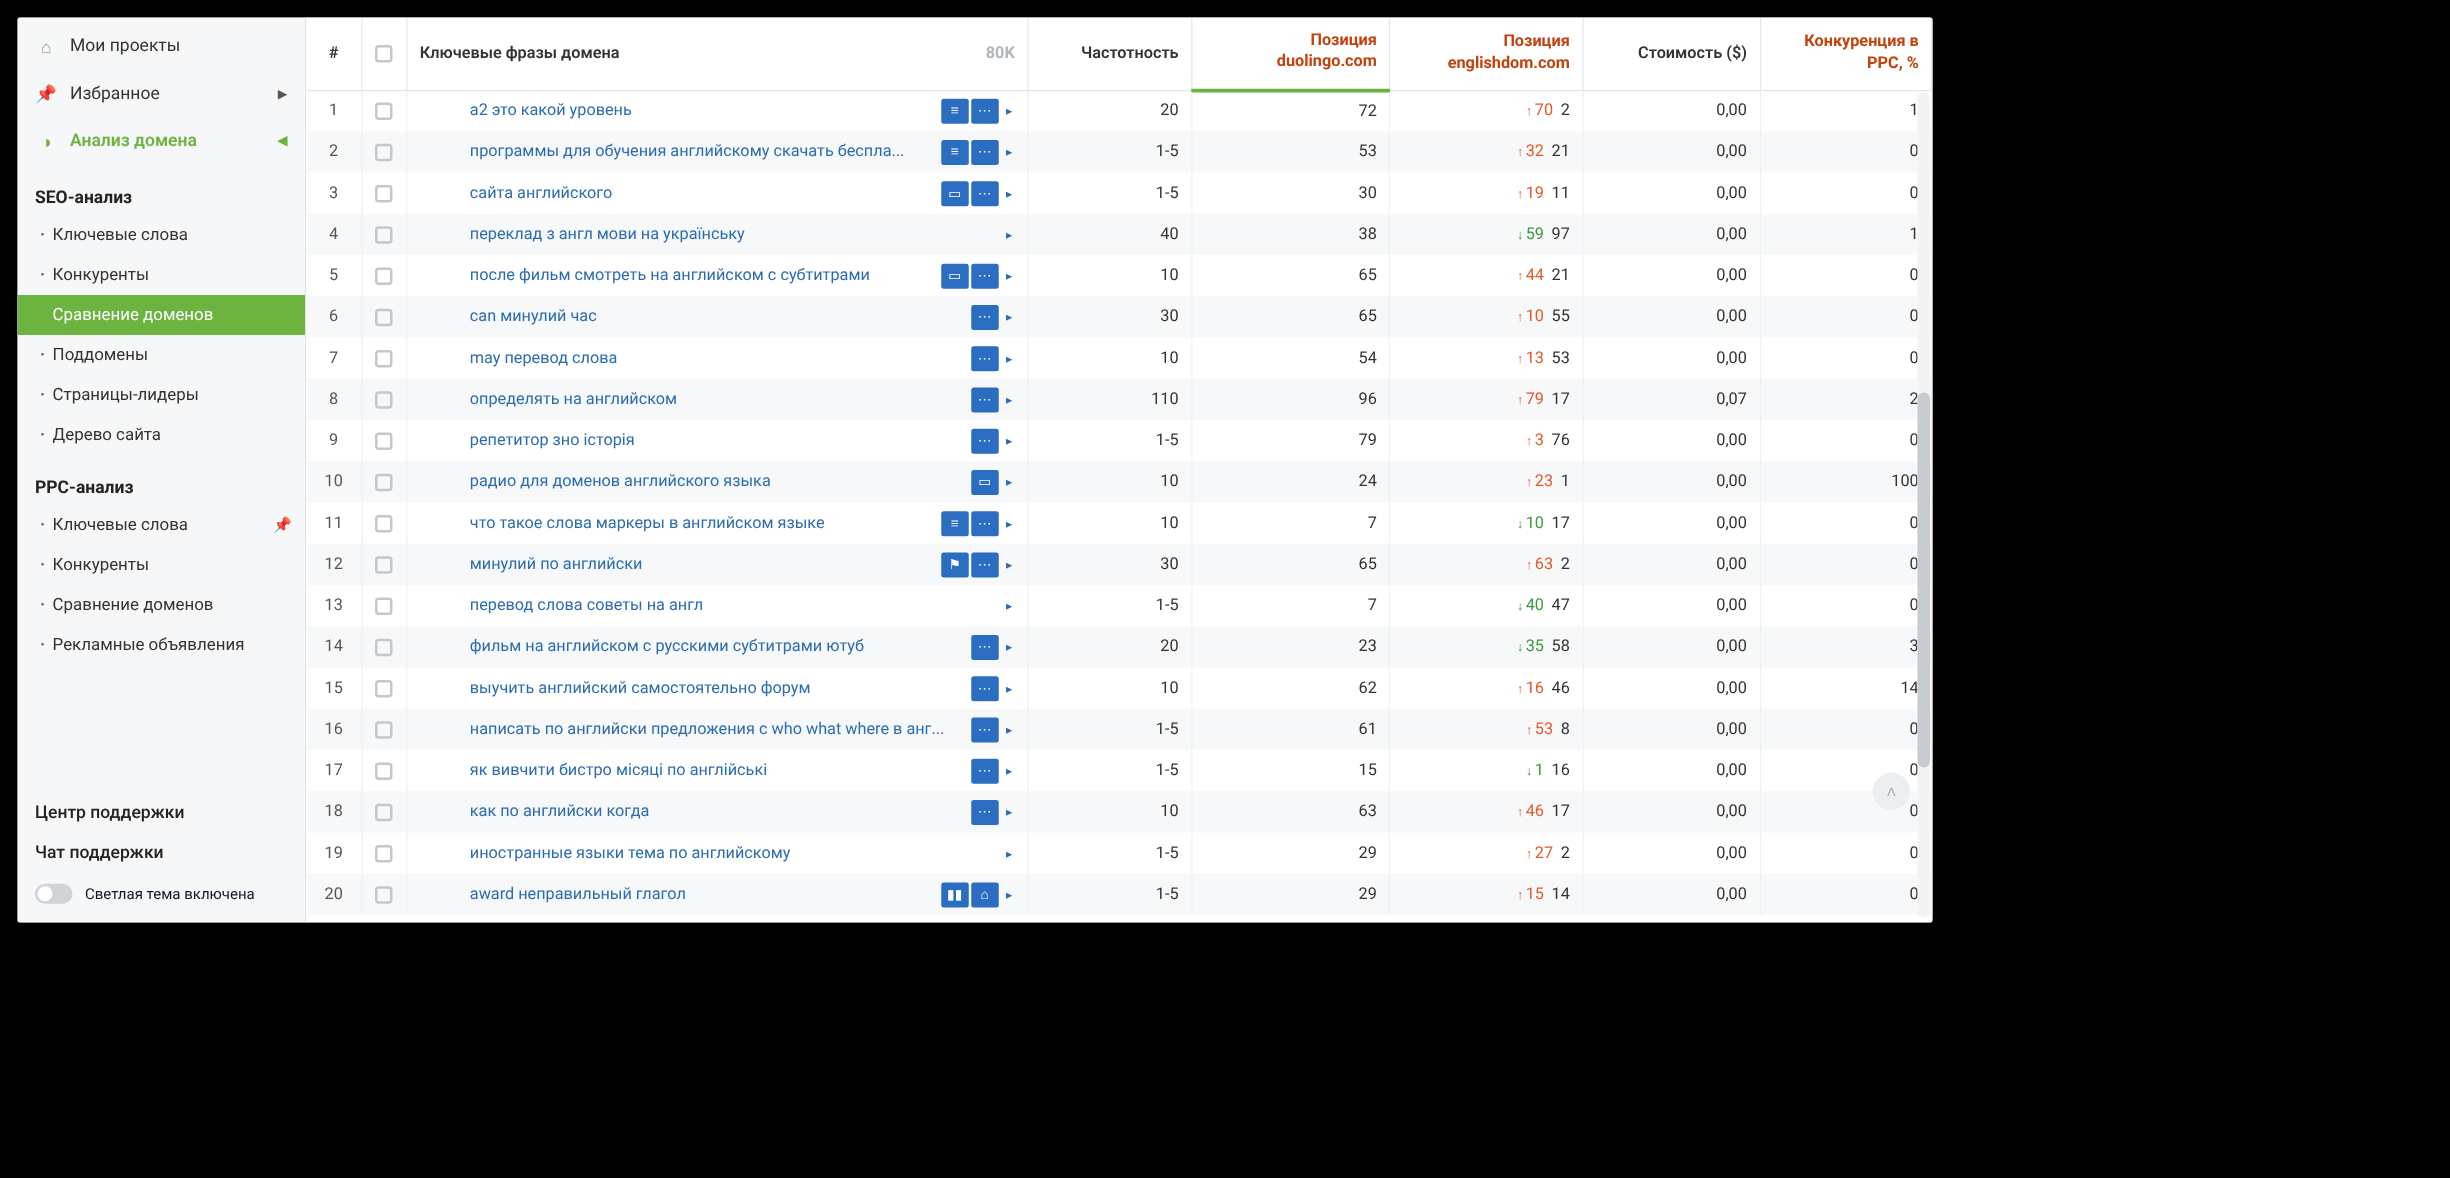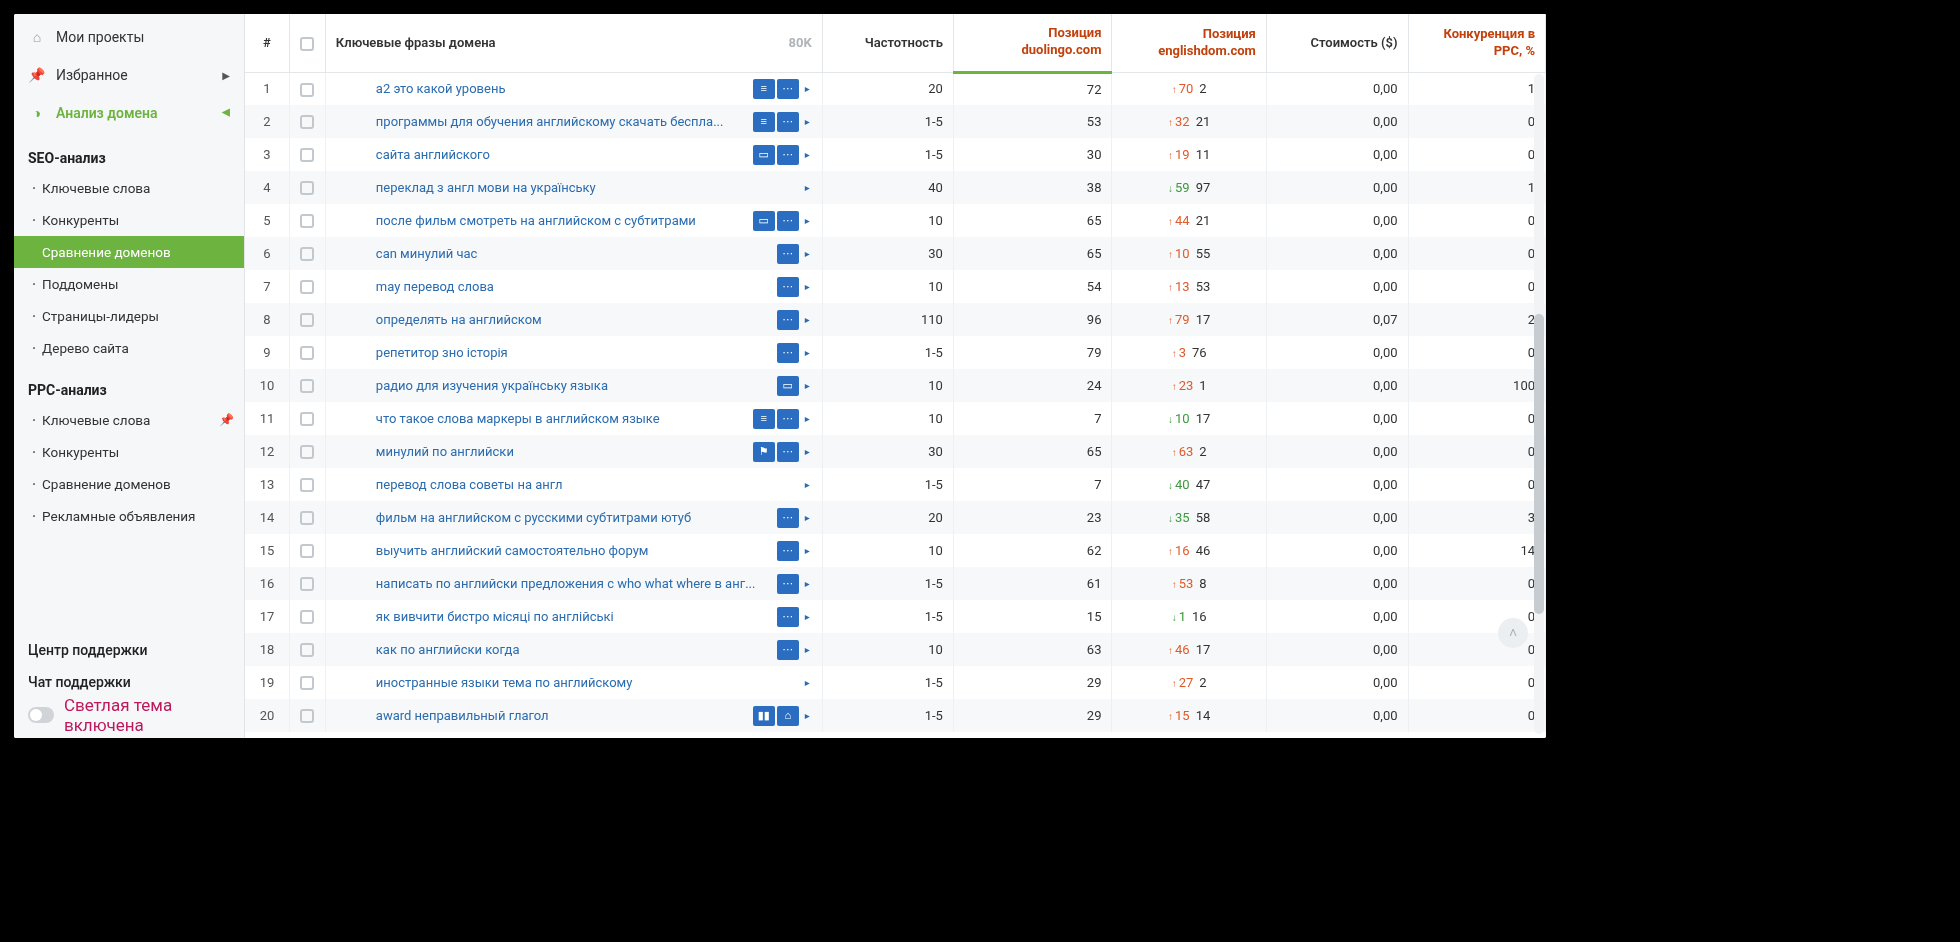--- a/index.html
+++ b/index.html
@@ -82,22 +82,22 @@
   .sidebar-bottom {
     margin-top: auto;
     padding: 4px 0;
   }
   .theme-row {
     display: flex;
     align-items: center;
     gap: 10px;
     height: 38px;
     padding: 0 14px;
-    font-size: 17px;
-    color: #be185d;
+    font-size: 12px;
+    color: #0f172a;
   }
   .toggle {
     width: 30px;
     height: 16px;
     border-radius: 10px;
     background: #d0d4d8;
     position: relative;
   }
   .toggle::after {
     content: "";
@@ -193,21 +193,21 @@
   .expand-caret {
     color: #2b6cb0;
     font-size: 10px;
     padding: 0 2px;
     cursor: pointer;
   }
   .delta-up { color: #e05a2b; }
   .delta-down { color: #3c9a3c; }
   .delta-arrow { font-size: 10px; margin-right: 2px; }
   .pos-cell {
-    display:flex; justify-content:center; align-items:center; gap:6px;
+    display:flex; justify-content:flex-end; align-items:center; gap:6px;
   }
   .scroll-top-btn {
     position: absolute;
     right: 18px;
     bottom: 90px;
     width: 30px;
     height: 30px;
     border-radius: 50%;
     background: #eceff2;
     color: #aab0b6;
@@ -562,21 +562,21 @@
                 </div>
               </td>
               <td>0,00</td>
               <td>0</td>
             </tr>
             <tr>
               <td class="num">10</td>
               <td class="chk"><span class="chkbox"></span></td>
               <td class="kw-cell">
                 <div class="kw-row-inner">
-                  <span class="kw-link kw-text">радио для изучения українську языка</span>
+                  <span class="kw-link kw-text">радио для доменов английского языка</span>
                   <span class="badges">
                     <span class="badge">▭</span>
                   </span>
                   <span class="expand-caret">▸</span>
                 </div>
               </td>
               <td>10</td>
               <td>24</td>
               <td>
                 <div class="pos-cell">

